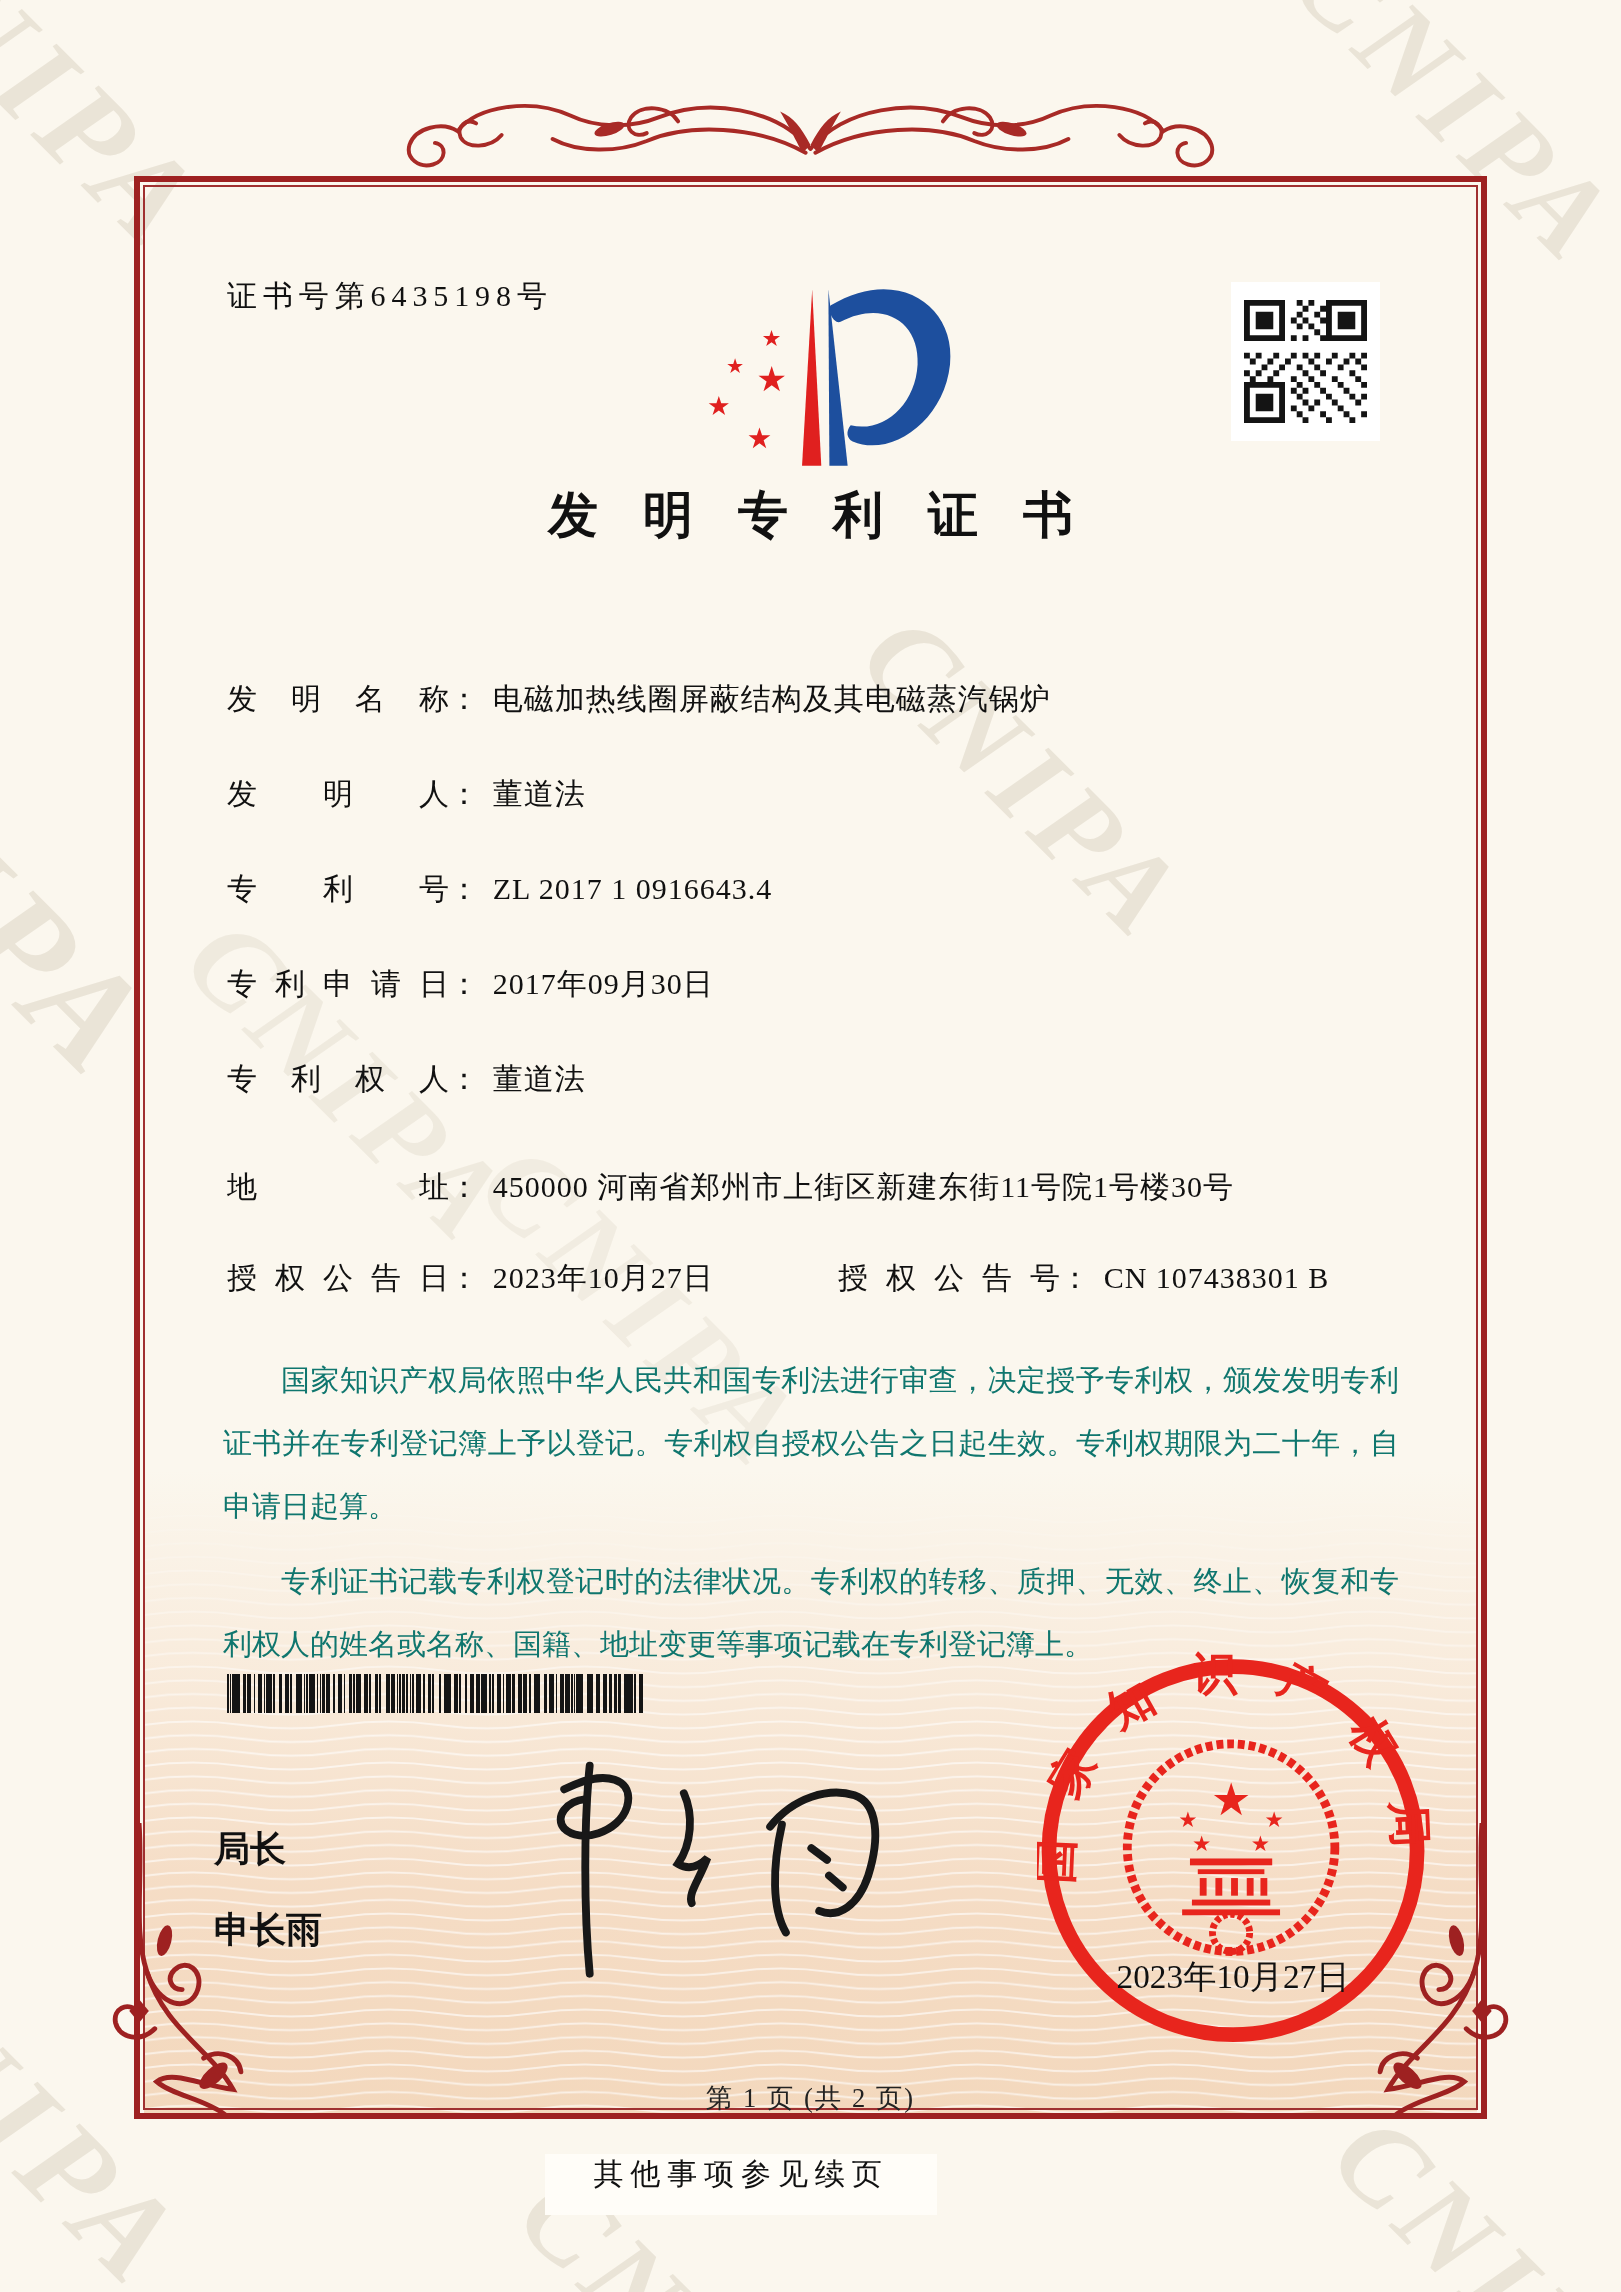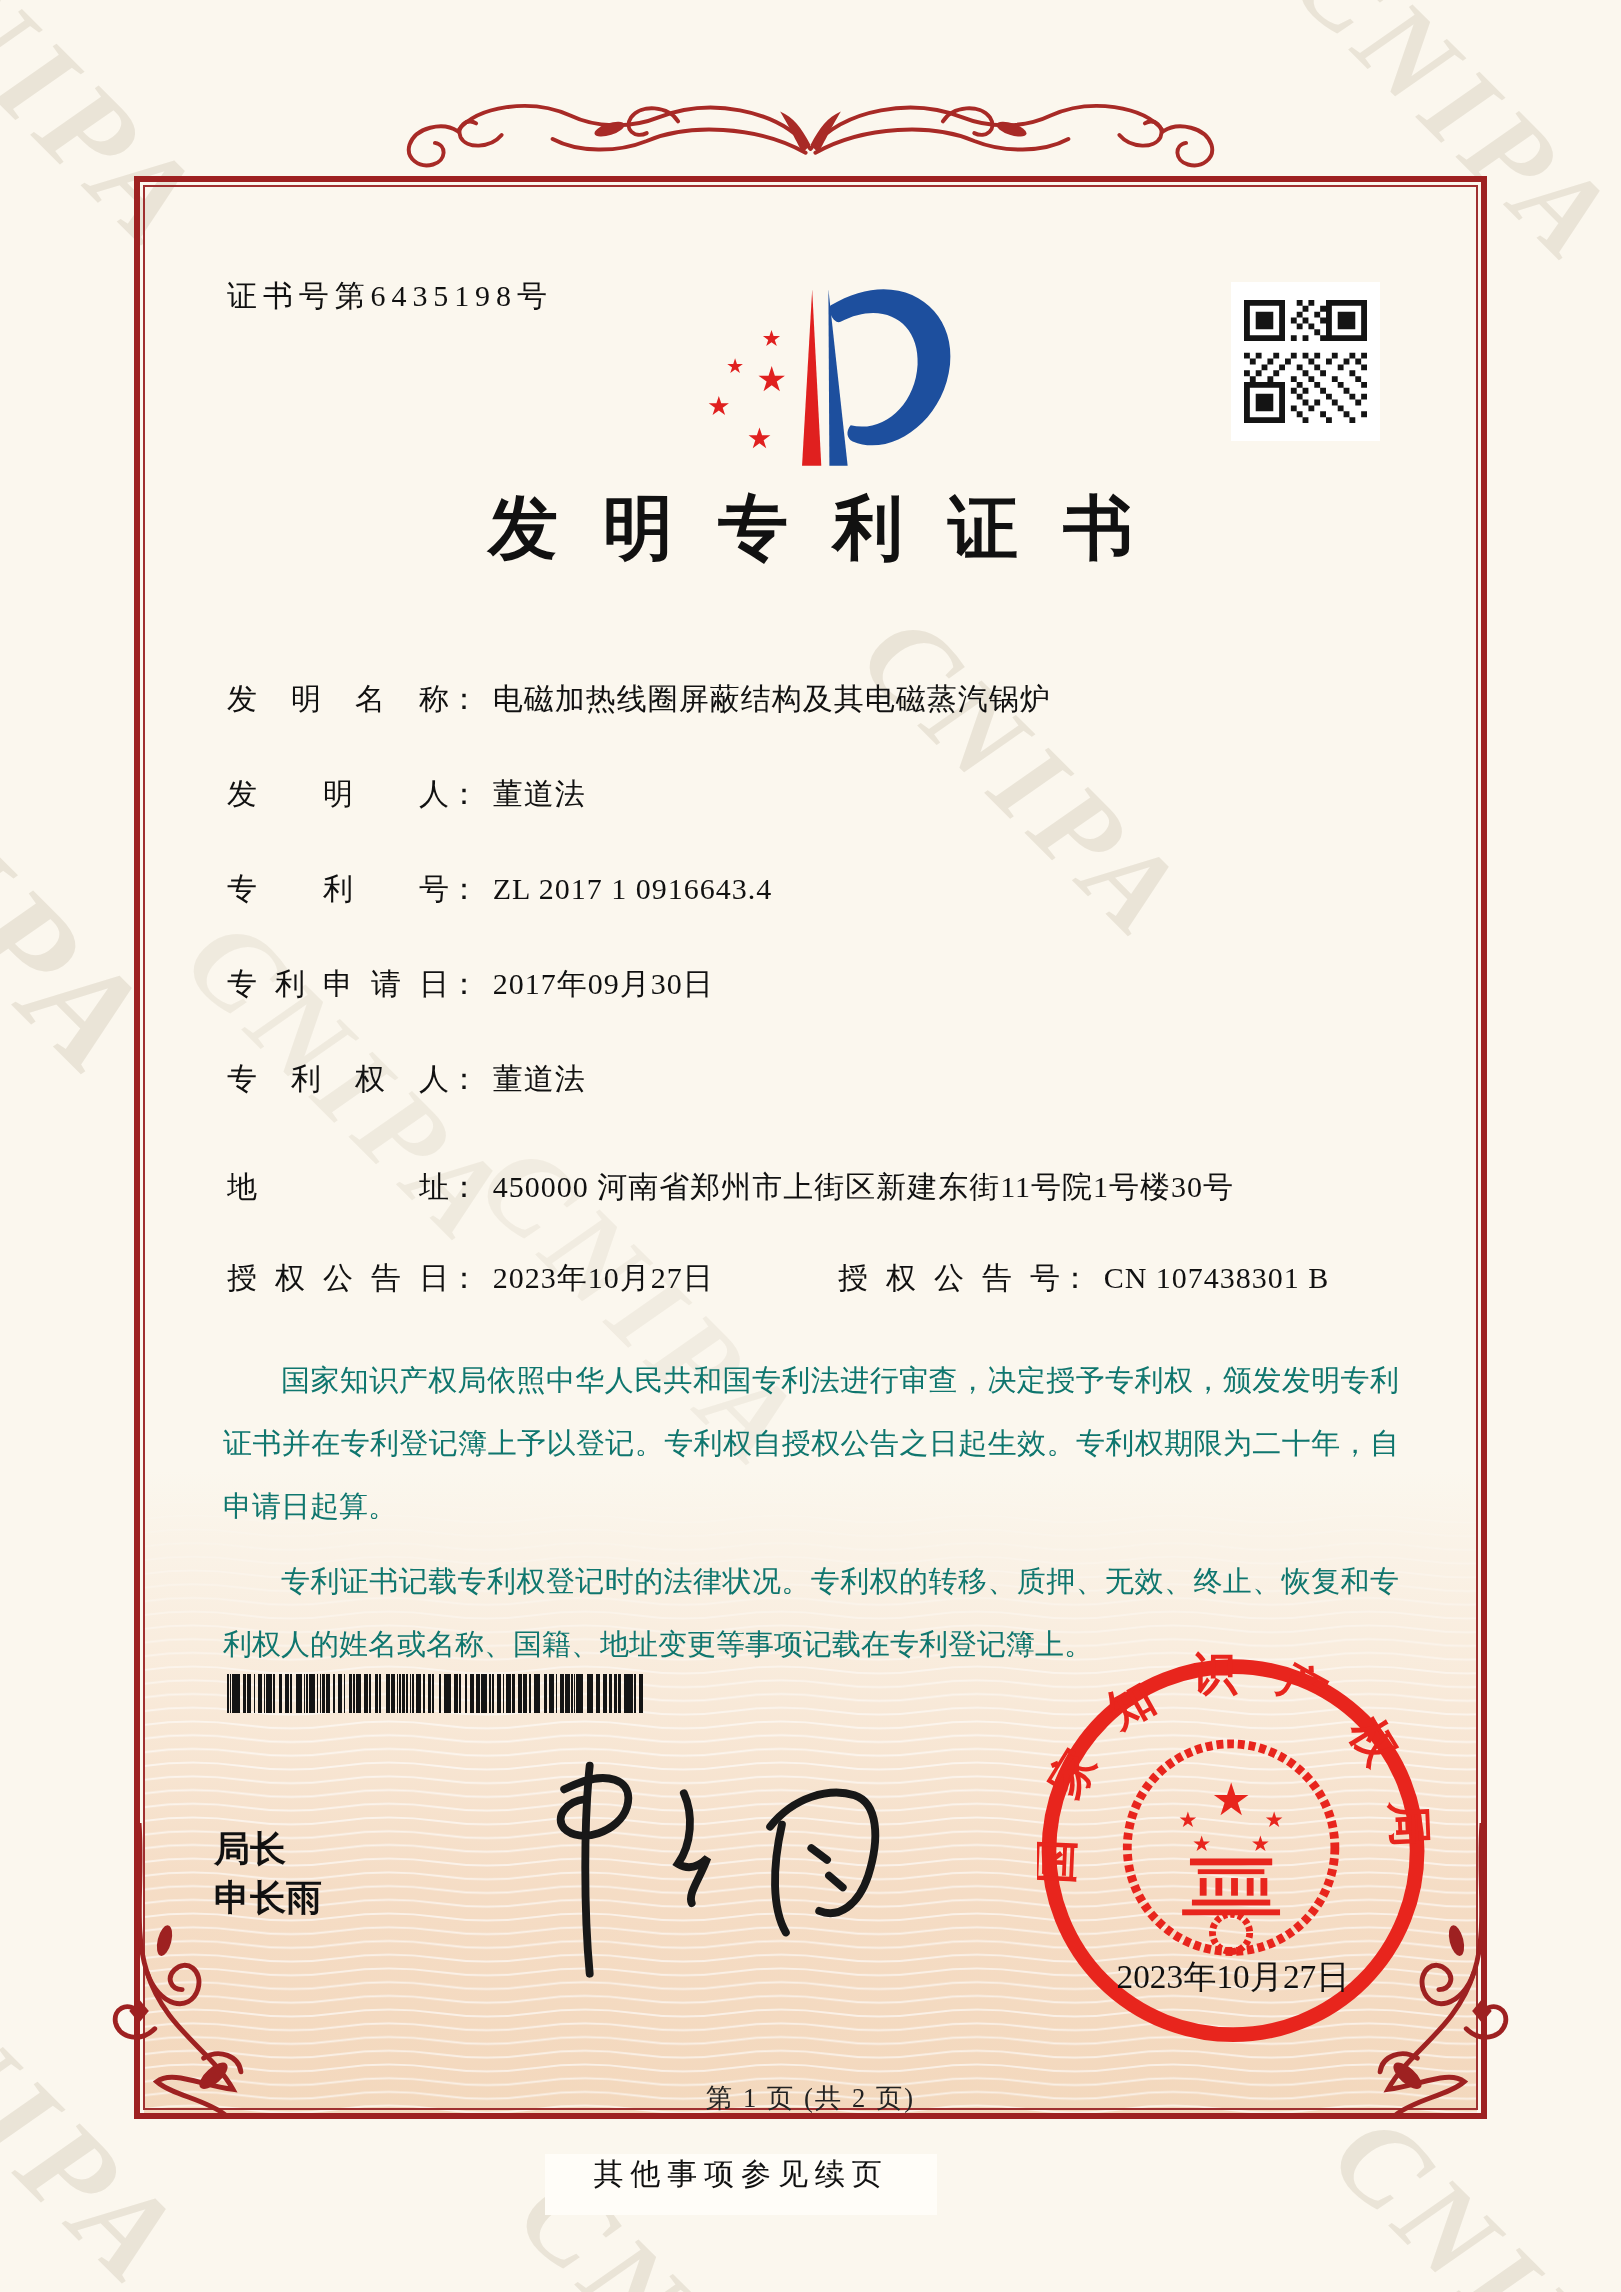--- a/index.html
+++ b/index.html
@@ -27,41 +27,41 @@
 
   .content{position:absolute;inset:0;z-index:4;}
 
   .certno{position:absolute;left:227px;top:276px;font-size:30px;letter-spacing:5.9px;color:#111;}
 
   .logo{position:absolute;left:704px;top:261px;}
   .qrbox{position:absolute;left:1231px;top:282px;width:149px;height:159px;background:#fff;}
   .qrbox svg{position:absolute;left:12.7px;top:17.6px;}
 
   .title{position:absolute;left:0;width:100%;top:482px;text-align:center;
-         font-size:70px;font-weight:700;letter-spacing:45px;text-indent:45px;color:#111;}
+         font-size:50px;font-weight:700;letter-spacing:45px;text-indent:45px;color:#111;}
 
   .fields{position:absolute;left:227px;top:679px;width:1176px;font-size:30px;color:#111;}
   .frow{position:absolute;left:0;height:43px;white-space:nowrap;}
   .flabel{display:inline-block;width:222px;text-align:justify;text-align-last:justify;vertical-align:bottom;}
   .fcolon{display:inline-block;margin-right:13.7px;}
   .fvalue{letter-spacing:1px;margin-top:25px;}
   .fpair2{position:absolute;left:611px;top:0;}
 
   .paras{position:absolute;left:223px;top:1349px;width:1176px;font-size:29px;line-height:63px;
          color:#0f766e;text-align:justify;}
   .paras p{margin:0 0 11.8px 0;text-indent:2em;}
 
   .barcode{position:absolute;left:227px;top:1674px;width:416px;height:39px;
     background:
      repeating-linear-gradient(90deg,#141414 0 2px,transparent 2px 4.9px,#141414 4.9px 8.8px,transparent 8.8px 10.8px,#141414 10.8px 11.8px,transparent 11.8px 15.7px,#141414 15.7px 18.6px,transparent 18.6px 19.6px,#141414 19.6px 21.6px,transparent 21.6px 26.5px),
      repeating-linear-gradient(90deg,transparent 0 2.9px,#141414 2.9px 3.9px,transparent 3.9px 8.8px,#141414 8.8px 12.7px,transparent 12.7px 16.7px,#141414 16.7px 17.6px,transparent 17.6px 22.5px,#141414 22.5px 24.5px,transparent 24.5px 30px);}
 
   .commissioner{position:absolute;left:214px;top:1825px;
      font-family:Liberation Mono, monospace;font-weight:700;font-size:36px;color:#111;}
-  .commissioner .name{}
+  .commissioner .name{margin-top:32px;}
 
   .signature{position:absolute;left:470px;top:1754px;}
 
   .seal{position:absolute;left:1037px;top:1647px;}
 
   .pageno{position:absolute;left:0;width:100%;top:2080px;text-align:center;font-size:26.5px;color:#222;letter-spacing:2px;}
 
   .footnote{position:absolute;left:545px;top:2154px;width:392px;height:61px;background:#fffdf8;
      display:flex;justify-content:center;font-size:30px;letter-spacing:6.9px;color:#111;z-index:4;}
 </style>

